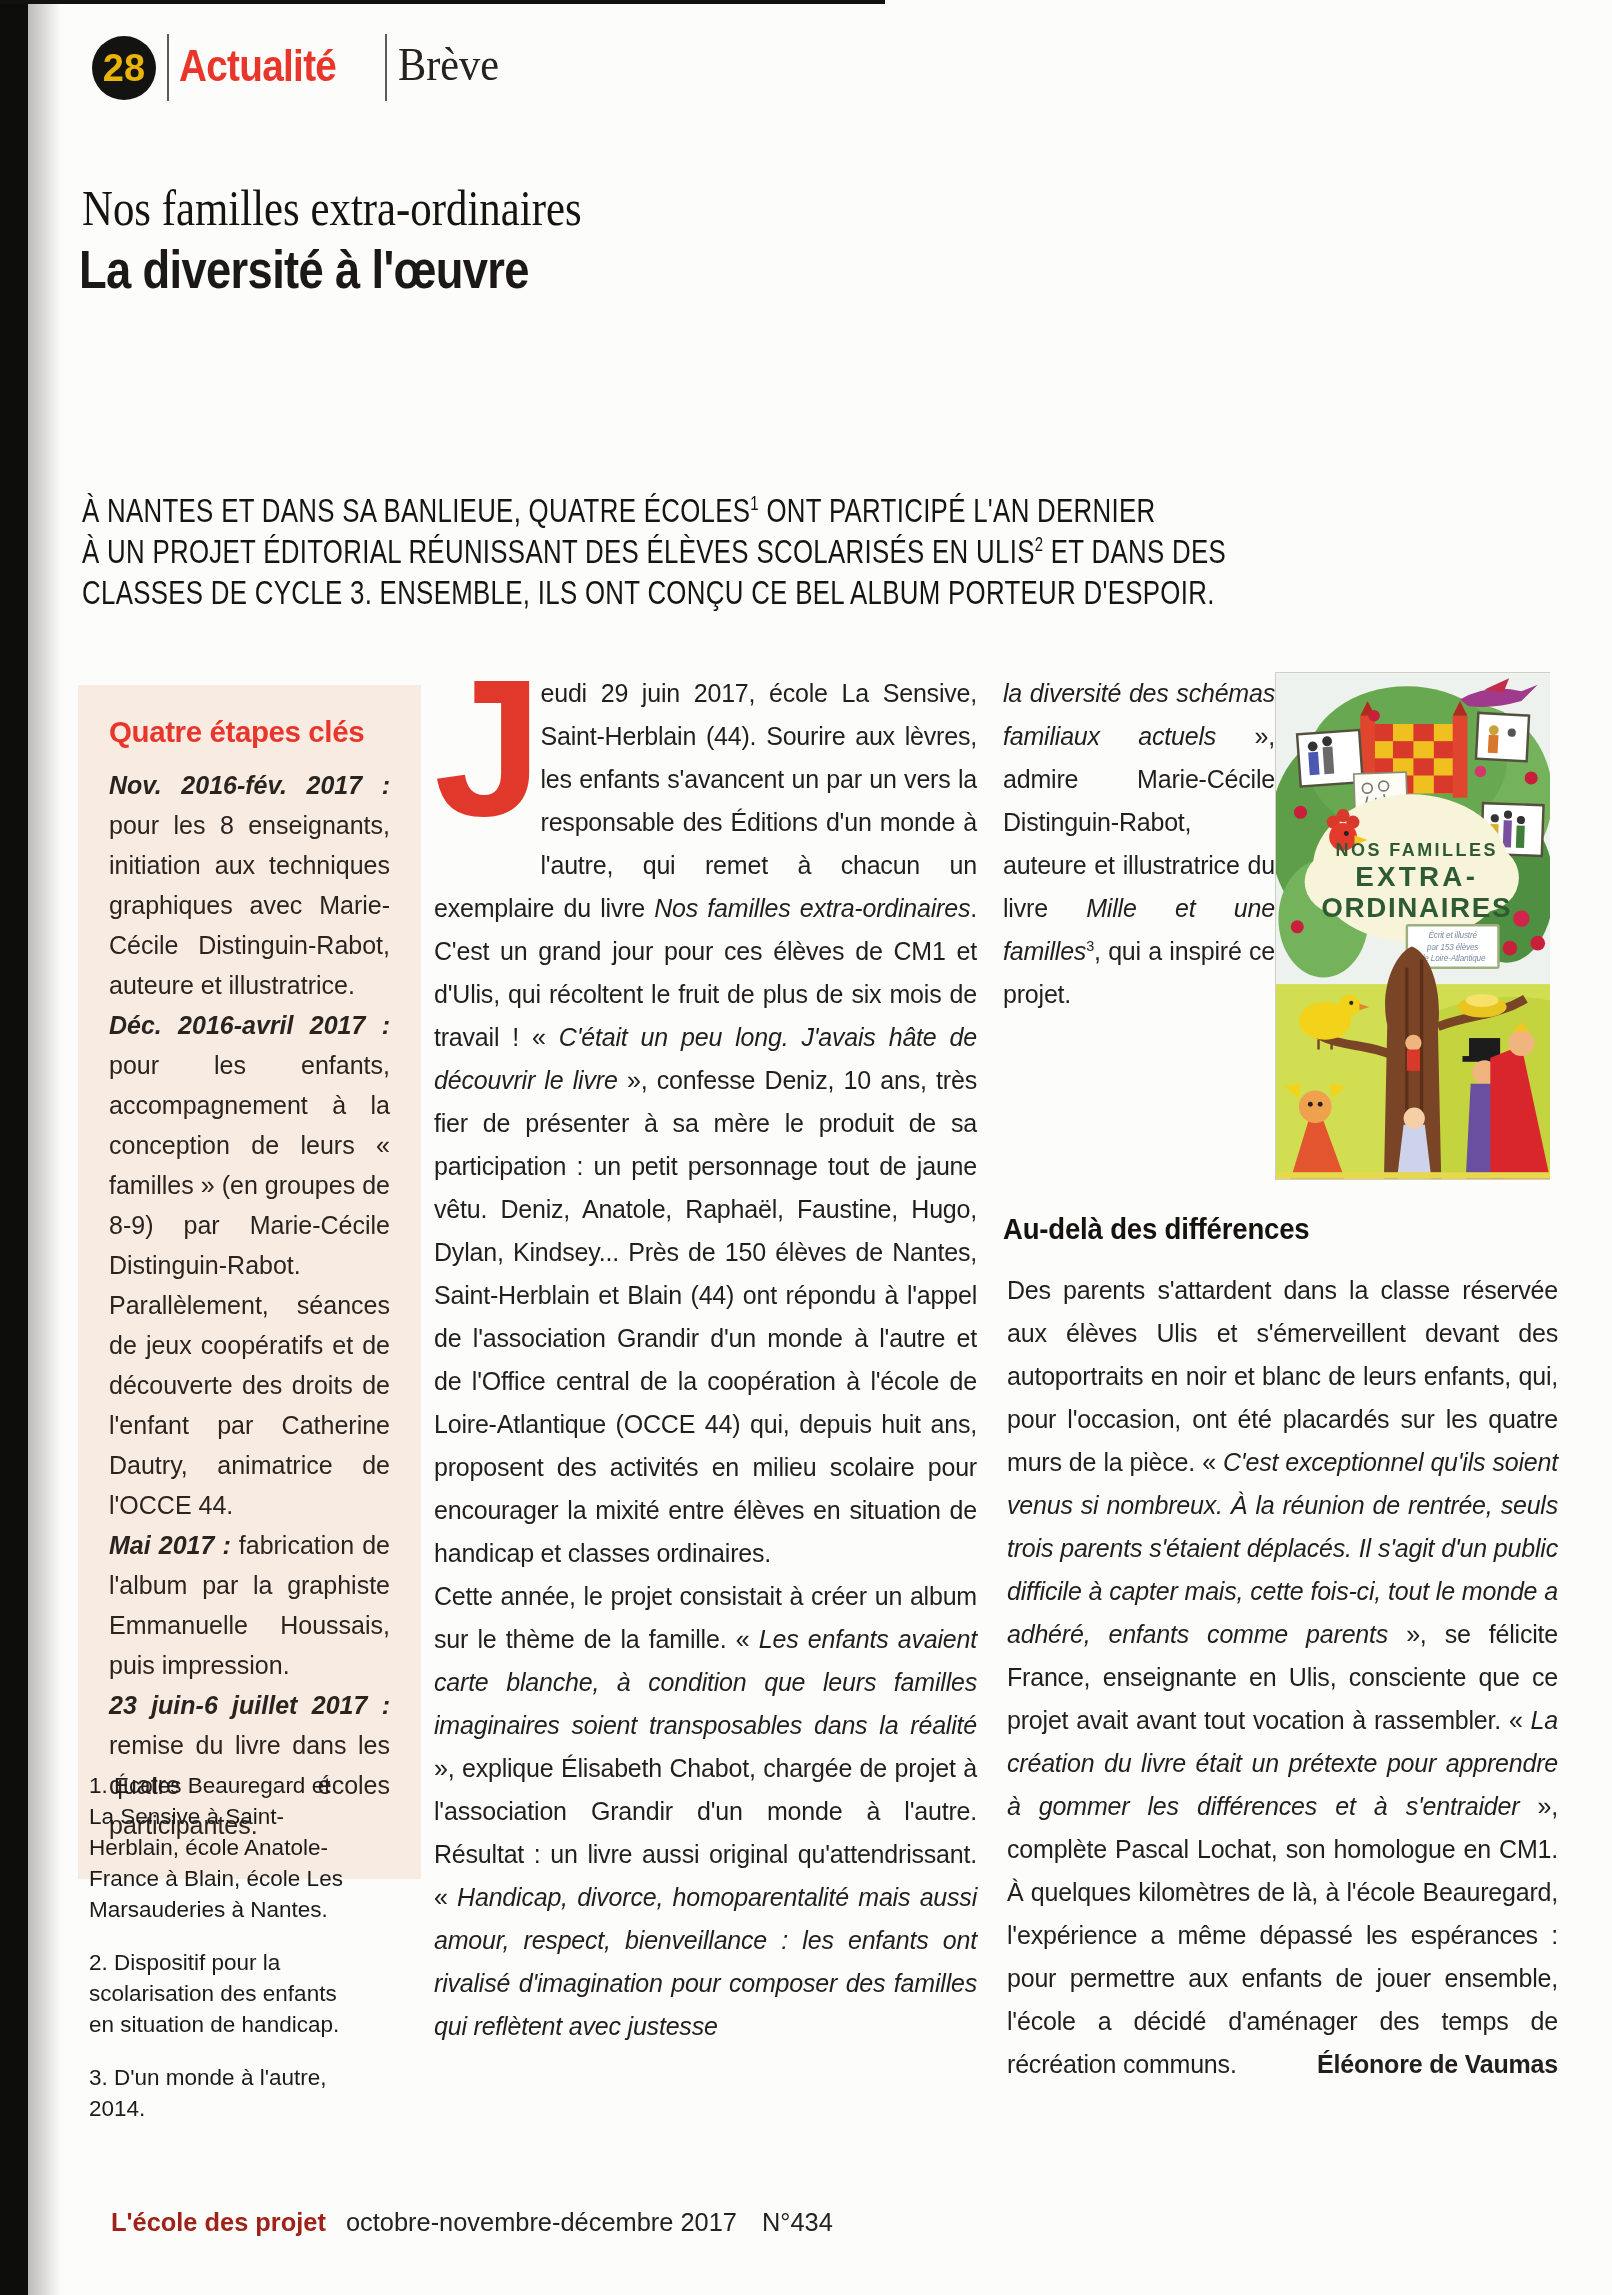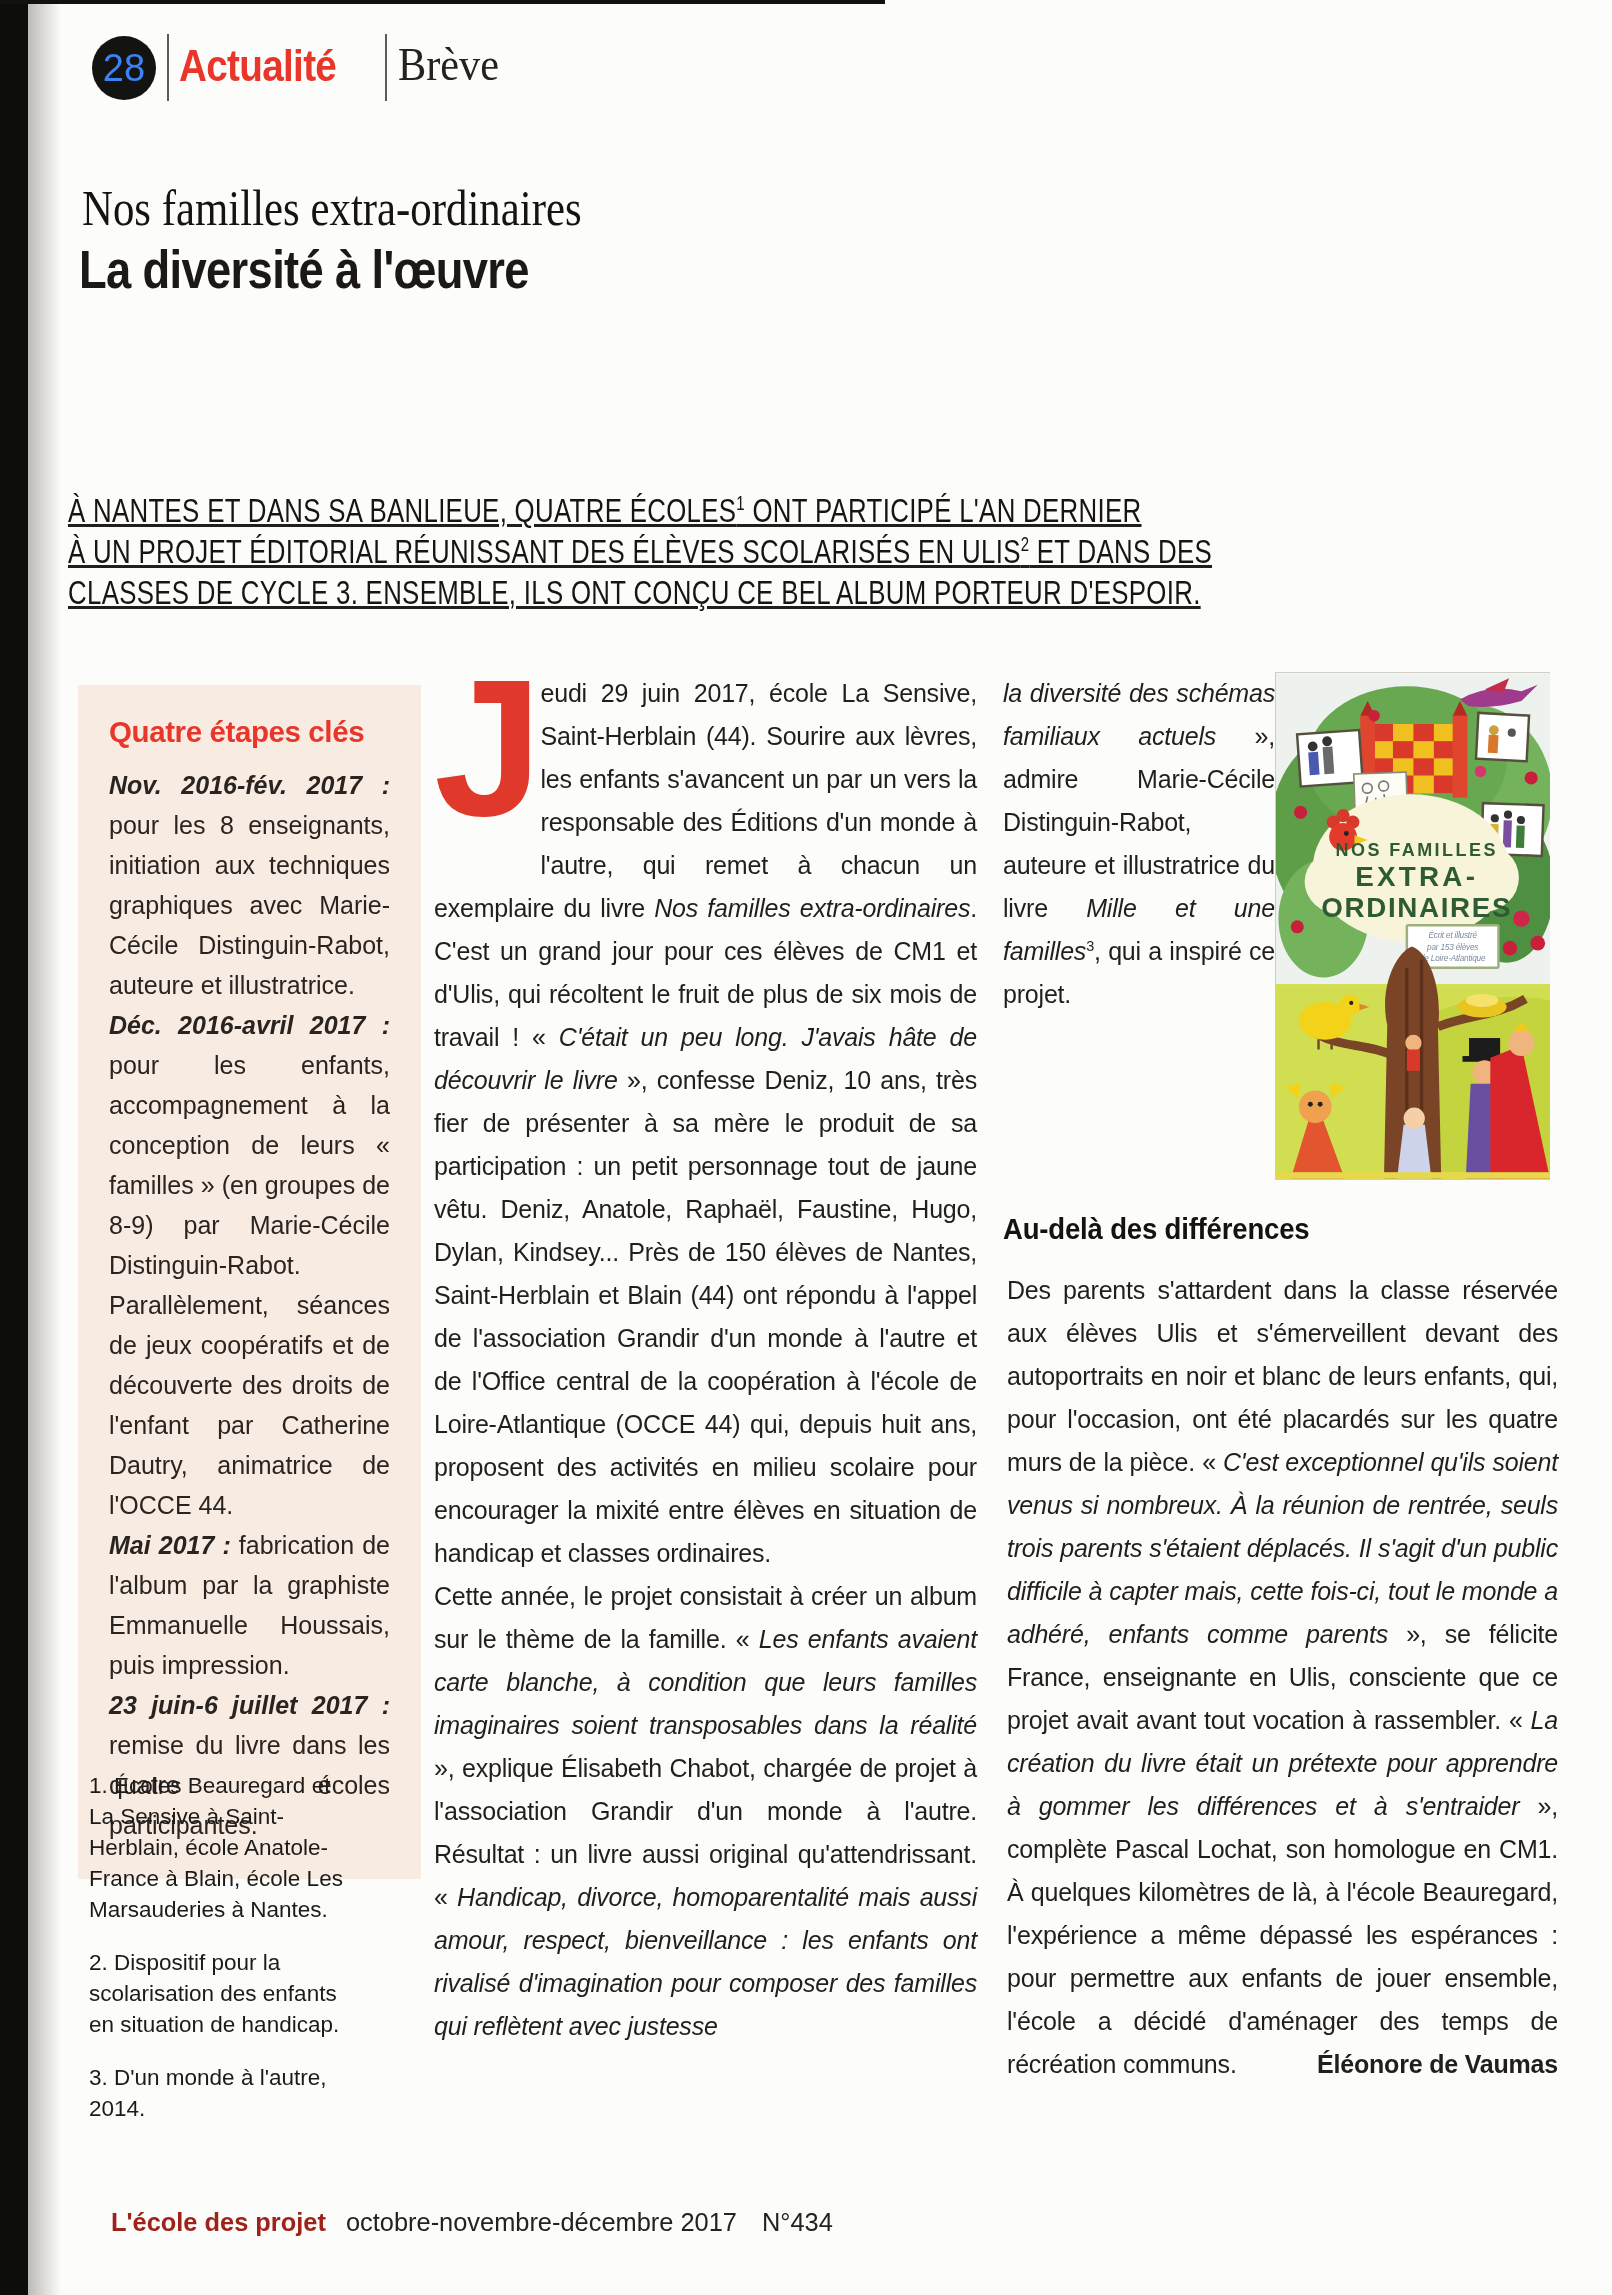--- a/index.html
+++ b/index.html
@@ -6,37 +6,37 @@
   .page{position:relative;width:1613px;height:2295px;background:#fcfcfa;overflow:hidden;
         font-family:"Liberation Sans",sans-serif;color:#211e1b;}
   
   .edge-left{position:absolute;left:0;top:0;width:28px;height:2295px;background:#0d0d0c;}
   .edge-fade{position:absolute;left:28px;top:0;width:33px;height:2295px;
              background:linear-gradient(90deg,rgba(40,35,30,.30),rgba(40,35,30,0));}
   .edge-top{position:absolute;left:0;top:0;width:885px;height:4.1px;background:#111;}
 
   
   .badge{position:absolute;left:92px;top:36px;width:64px;height:64px;border-radius:50%;
-         background:#131312;color:#3b82f6;display:flex;align-items:center;justify-content:center;
-         font-size:38px;font-weight:normal;}
+         background:#131312;color:#eab308;display:flex;align-items:center;justify-content:center;
+         font-size:38px;font-weight:bold;}
   .hline{position:absolute;top:34px;height:67px;width:0;border-left:2.5px solid #5b5b59;}
   .vl1{left:167px;} .vl2{left:385px;}
   .section-label{position:absolute;left:179px;top:41px;font-size:44px;font-weight:bold;
                  color:#e8362b;transform:scaleX(.88);transform-origin:left top;letter-spacing:-0.8px;}
   .subsection-label{position:absolute;left:398px;top:38px;font-size:46px;
                     font-family:"Liberation Serif",serif;color:#26231f;transform:scaleX(.92);transform-origin:left top;}
 
   
   .kicker{position:absolute;left:82px;top:179px;margin:0;font-weight:400;
           font-family:"Liberation Serif",serif;font-size:51px;color:#17140f;
           transform:scaleX(.84);transform-origin:left top;white-space:nowrap;}
   .title{position:absolute;left:79px;top:238px;margin:0;font-size:54px;font-weight:bold;
          color:#1b1815;transform:scaleX(.84);transform-origin:left top;white-space:nowrap;letter-spacing:-0.8px;}
 
-  .standfirst{position:absolute;left:68px;top:490px;text-decoration:underline;}
+  .standfirst{position:absolute;left:82px;top:490px;}
   .sf-line{white-space:nowrap;font-size:34px;line-height:41px;color:#161513;
            transform:scaleX(.76);transform-origin:left top;letter-spacing:0.4px;}
   sup{font-size:58%;vertical-align:super;line-height:0;}
 
   
   .keybox{position:absolute;left:78px;top:685px;width:343px;box-sizing:border-box;
           background:#f8ebe2;padding:29.5px 31px 34px 31px;}
   .keybox-title{margin:0 0 16.4px 0;font-size:29.5px;font-weight:bold;color:#e8362b;letter-spacing:-0.4px;}
   .keybox p{margin:0;font-size:25px;line-height:1.6;text-align:justify;color:#2a2420;}
   .seg-bi{font-weight:bold;font-style:italic;}

